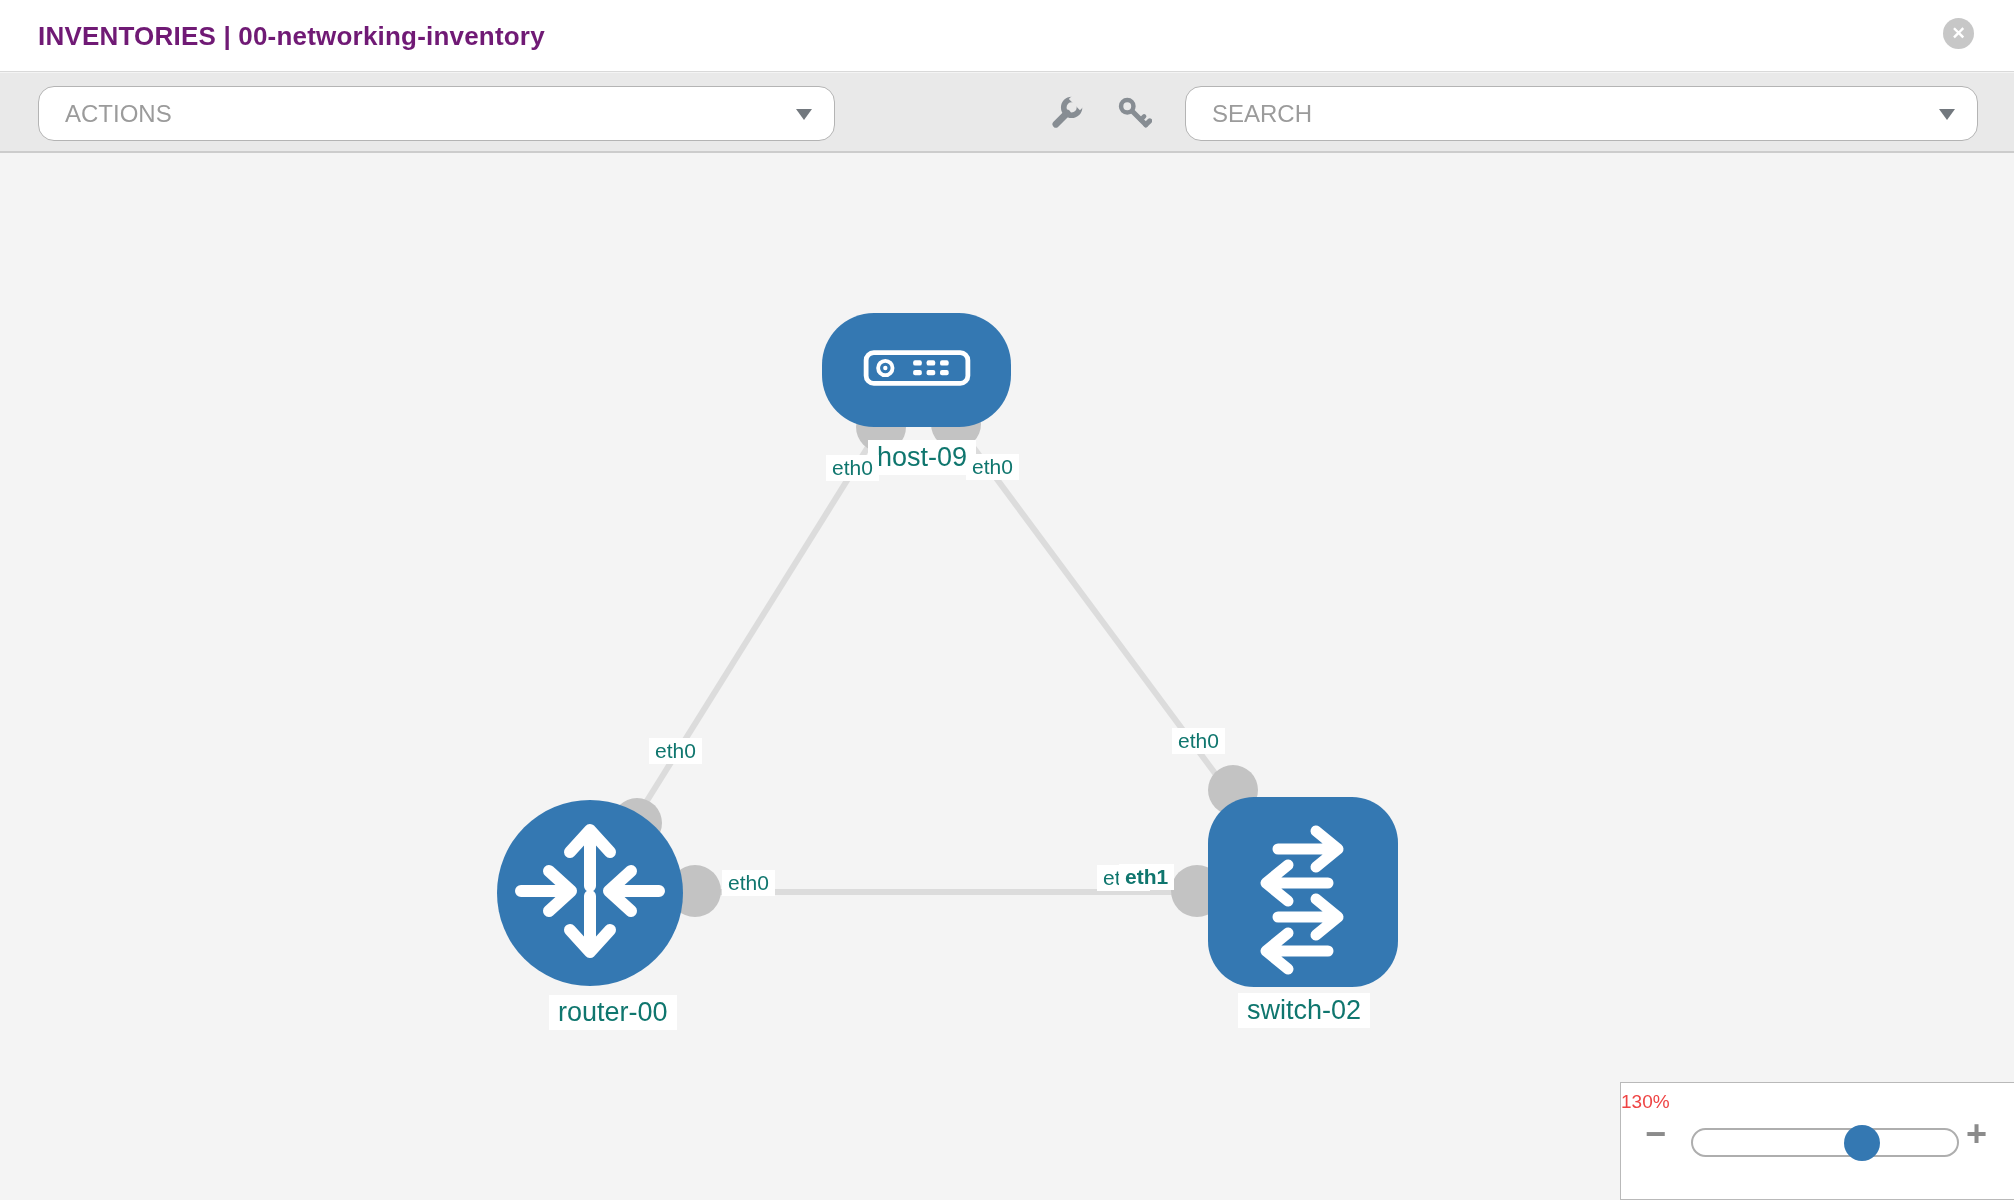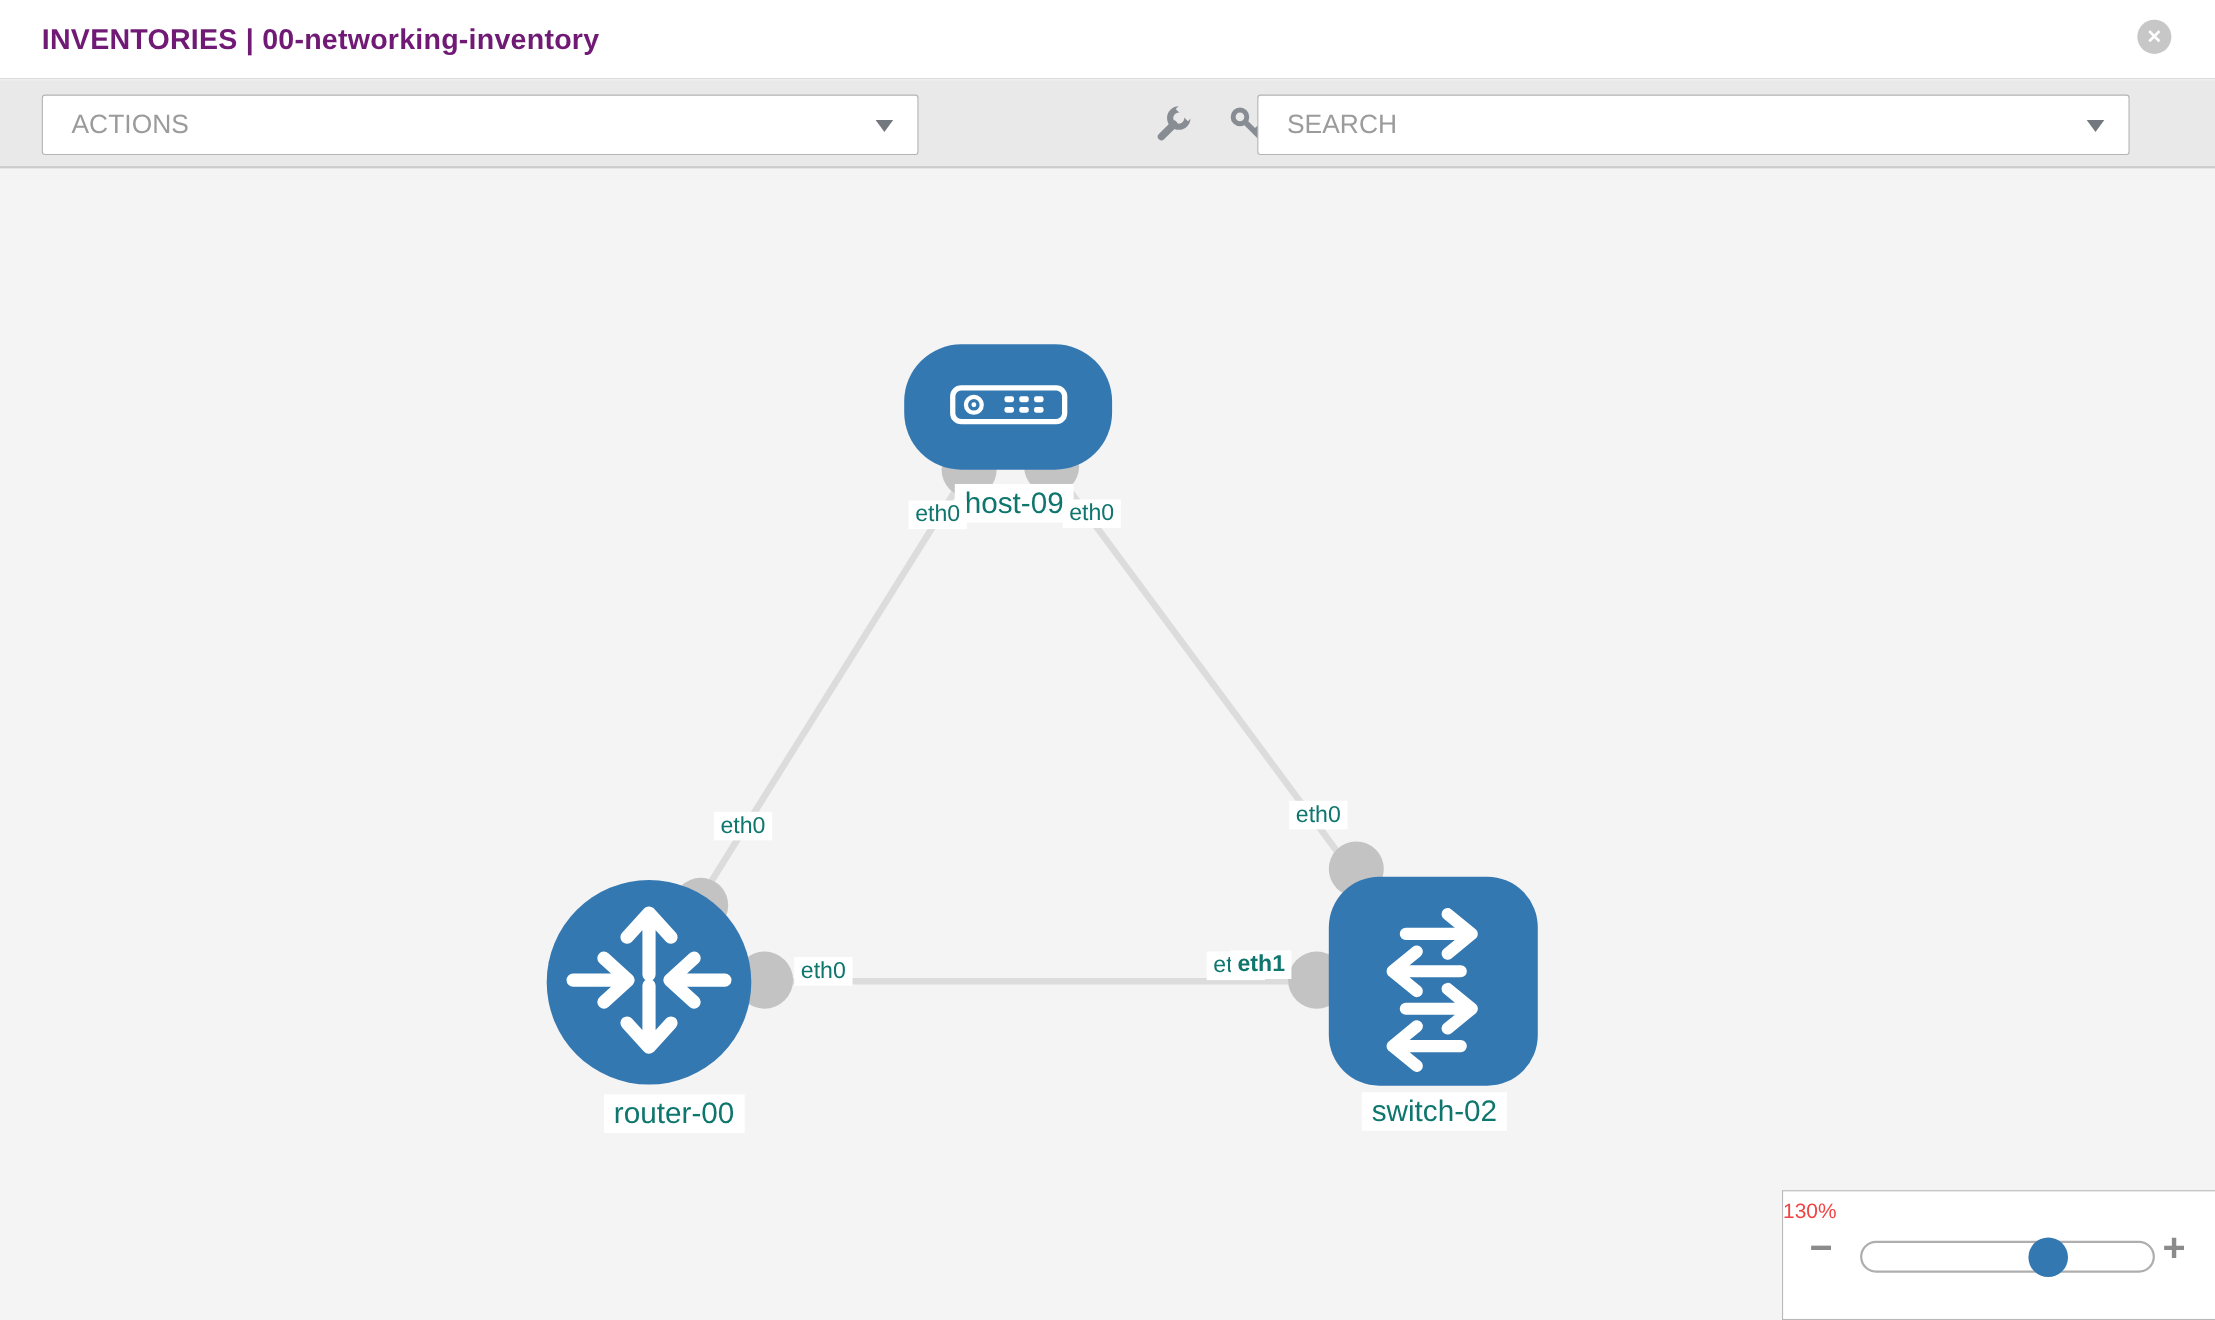--- a/index.html
+++ b/index.html
@@ -13,25 +13,25 @@
            font-size:26px; font-weight:700; color:#701a75; letter-spacing:.2px; }
   .close-btn { position:absolute; right:40px; top:18px; width:31px; height:31px;
                border-radius:50%; background:#c7c7c7; cursor:pointer;
                display:flex; align-items:center; justify-content:center; }
   .close-btn::before { content:"\2715"; color:#ffffff; font-size:17px; font-weight:700; }
 
   
   .toolbar { position:absolute; top:73px; left:0; width:2014px; height:80px;
              background:#e9e9e9; border-bottom:2px solid #cccccc; z-index:9; }
   .select { position:absolute; top:13px; height:55px; background:#ffffff;
-            border:1px solid #b4b4b4; border-radius:3px; display:flex;
+            border:1px solid #b4b4b4; border-radius:16px; display:flex;
             align-items:center; padding:0 26px; font-size:24px; color:#9b9b9b;
             cursor:pointer; }
   #actions-select { left:38px; width:797px; }
-  #search-select  { left:1143px; width:793px; }
+  #search-select  { left:1185px; width:793px; }
   .caret { position:absolute; right:22px; top:50%; margin-top:-5px; width:0; height:0;
            border-left:8px solid transparent; border-right:8px solid transparent;
            border-top:11px solid #72787e; }
   .tool-btn { position:absolute; top:22px; width:36px; height:36px; cursor:pointer; }
   #wrench-btn { left:1048px; }
   #key-btn    { left:1116px; }
 
   
   .canvas { position:absolute; top:155px; left:0; width:2014px; height:1045px;
             background:#f4f4f4; }

